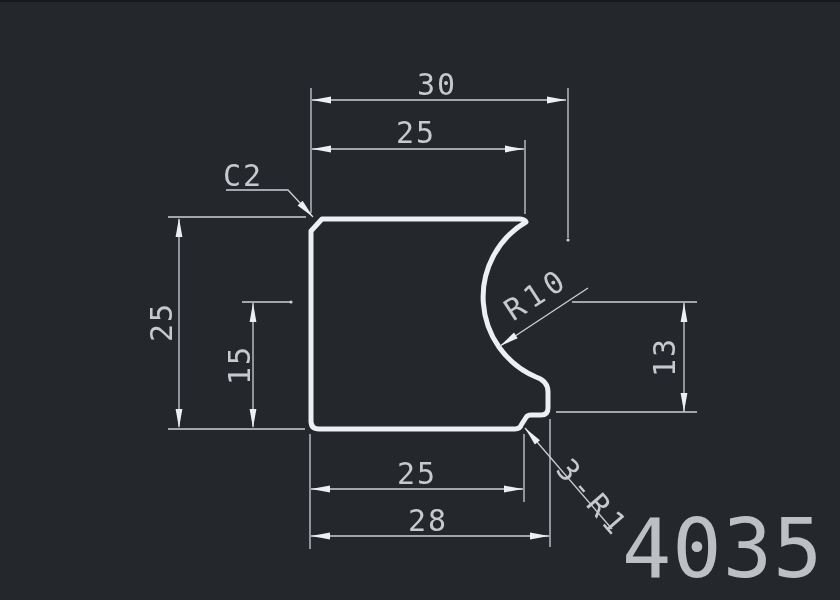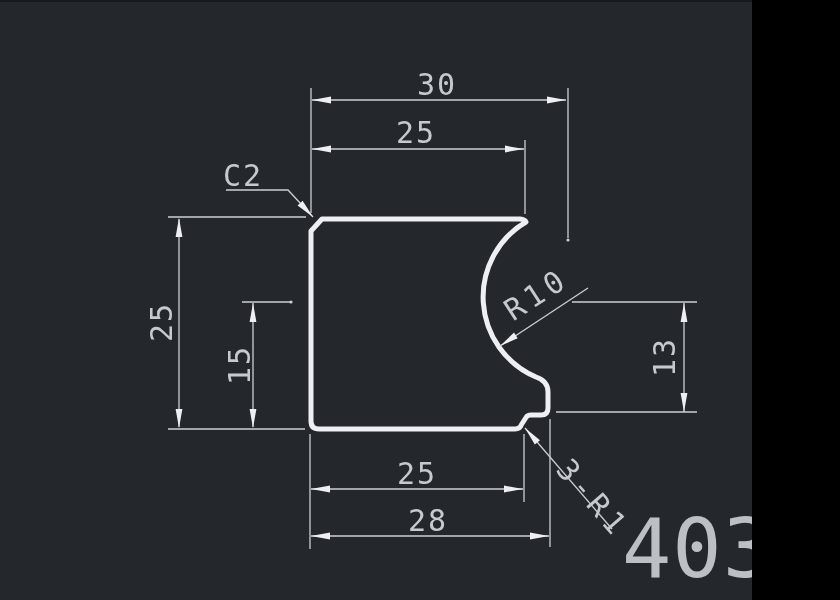--- a/index.html
+++ b/index.html
@@ -1,16 +1,16 @@
 <!DOCTYPE html>
 <html style="--color-background: #24272c; --color-outline: #edeff2; --color-dimension: #ccd0d5; --color-text: #c6cacf; --color-part-number-text: #bcc0c5;"><head>
 <meta charset="utf-8">
 <style>
   html,body{margin:0;padding:0;background:#000;}
-  .stage{width:752px;height:600px;overflow:hidden;position:relative;}
+  .stage{width:840px;height:600px;overflow:hidden;position:relative;}
   svg{display:block;}
   .bg{fill:var(--color-background,#24272c);}
   .edge-strip{fill:#17191d;}
   .outline{fill:none;stroke:var(--color-outline,#edeff2);stroke-width:5;stroke-linejoin:round;stroke-linecap:round;}
   .dimline{fill:none;stroke:var(--color-dimension,#ccd0d5);stroke-width:1.3;stroke-linecap:butt;}
   .arrow{fill:var(--color-outline,#edeff2);stroke:none;}
   .dot{fill:var(--color-dimension,#ccd0d5);}
   .dimtext{fill:var(--color-text,#c6cacf);font-family:"DejaVu Sans Mono",monospace;
            font-size:30px;letter-spacing:2px;}
   .calltext{fill:var(--color-text,#c6cacf);font-family:"DejaVu Sans Mono",monospace;

